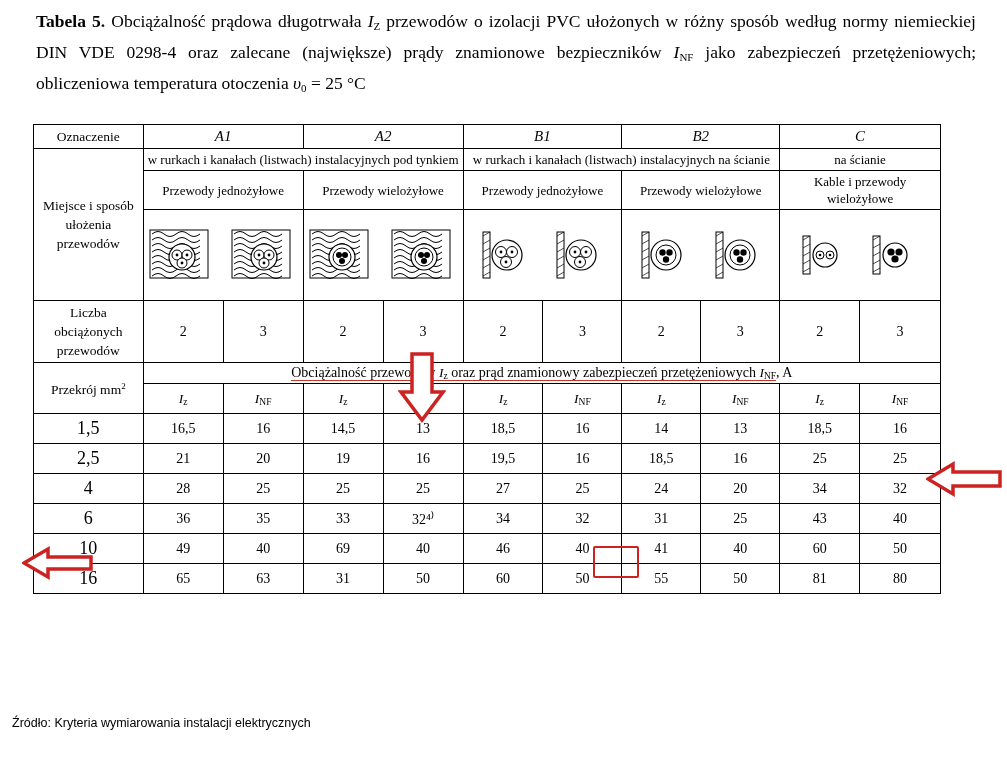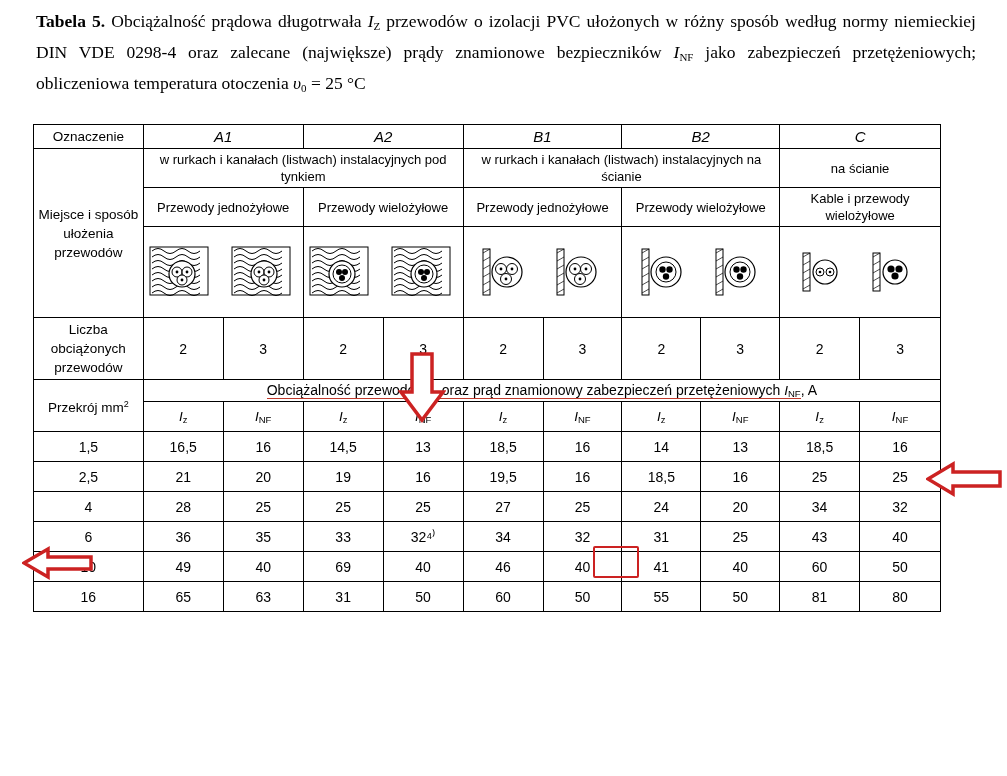--- a/index.html
+++ b/index.html
@@ -21,21 +21,21 @@
   .caption b{font-weight:bold;}
   .it{font-style:italic;}
   .sub{font-size:11px;vertical-align:-3px;font-style:normal;}
 
   
   .tbl-wrap{position:absolute;left:33px;top:124px;width:908px;}
   table.main{
     border-collapse:collapse;
     width:908px;
     font-size:13px;
-    font-family:Liberation Sans, sans-serif;
+    font-family:Liberation Serif, serif;
   }
   table.main td, table.main th{
     border:1px solid #000;
     text-align:center;
     vertical-align:middle;
     padding:2px 2px;
     font-weight:normal;
   }
   .hdr-code{font-style:italic;font-size:15px;padding:5px 0;}
   .grp{font-size:13px;line-height:17px;padding:6px 4px;}
@@ -43,21 +43,21 @@
   .pic-row td{height:86px;padding:0;}
   .numcell{font-size:14px;padding:6px 0;}
 
   
   .pic{display:flex;align-items:center;justify-content:center;gap:14px;height:84px;}
 
   svg{display:block;}
 
   
   .dat td{font-size:14px;height:25px;}
-  .dat .lbl{font-size:14px;}
+  .dat .lbl{font-size:18px;}
   .sym{font-style:italic;font-size:13.5px;}
   .symsub{font-size:9.5px;vertical-align:-2px;font-style:normal;}
 
   .wide-note{font-size:14px;padding:5px 4px;position:relative;}
   .underline-note{border-bottom:1px solid #c0392b;}
 
   .sup{font-size:9px;vertical-align:5px;}
 
   
   .redbox{
@@ -440,15 +440,16 @@
     <polygon points="2,18 26,4 26,12 69,12 69,24 26,24 26,32" fill="#ffffff" stroke="#cc2222" stroke-width="3.5" stroke-linejoin="miter"></polygon>
   </svg>
 
   <svg class="arrow" style="left:926px;top:460px;" width="78" height="38">
     <polygon points="2,19 27,4 27,12 74,12 74,26 27,26 27,34" fill="#ffffff" stroke="#cc2222" stroke-width="3.5" stroke-linejoin="miter"></polygon>
   </svg>
 
   <div class="redbox" style="left:593px;top:546px;width:42px;height:28px;"></div>
 
   <div class="src">
+    <div>Źródło: Kryteria wymiarowania instalacji elektrycznych</div>
   </div>
 
 </div>
 
 </body></html>

